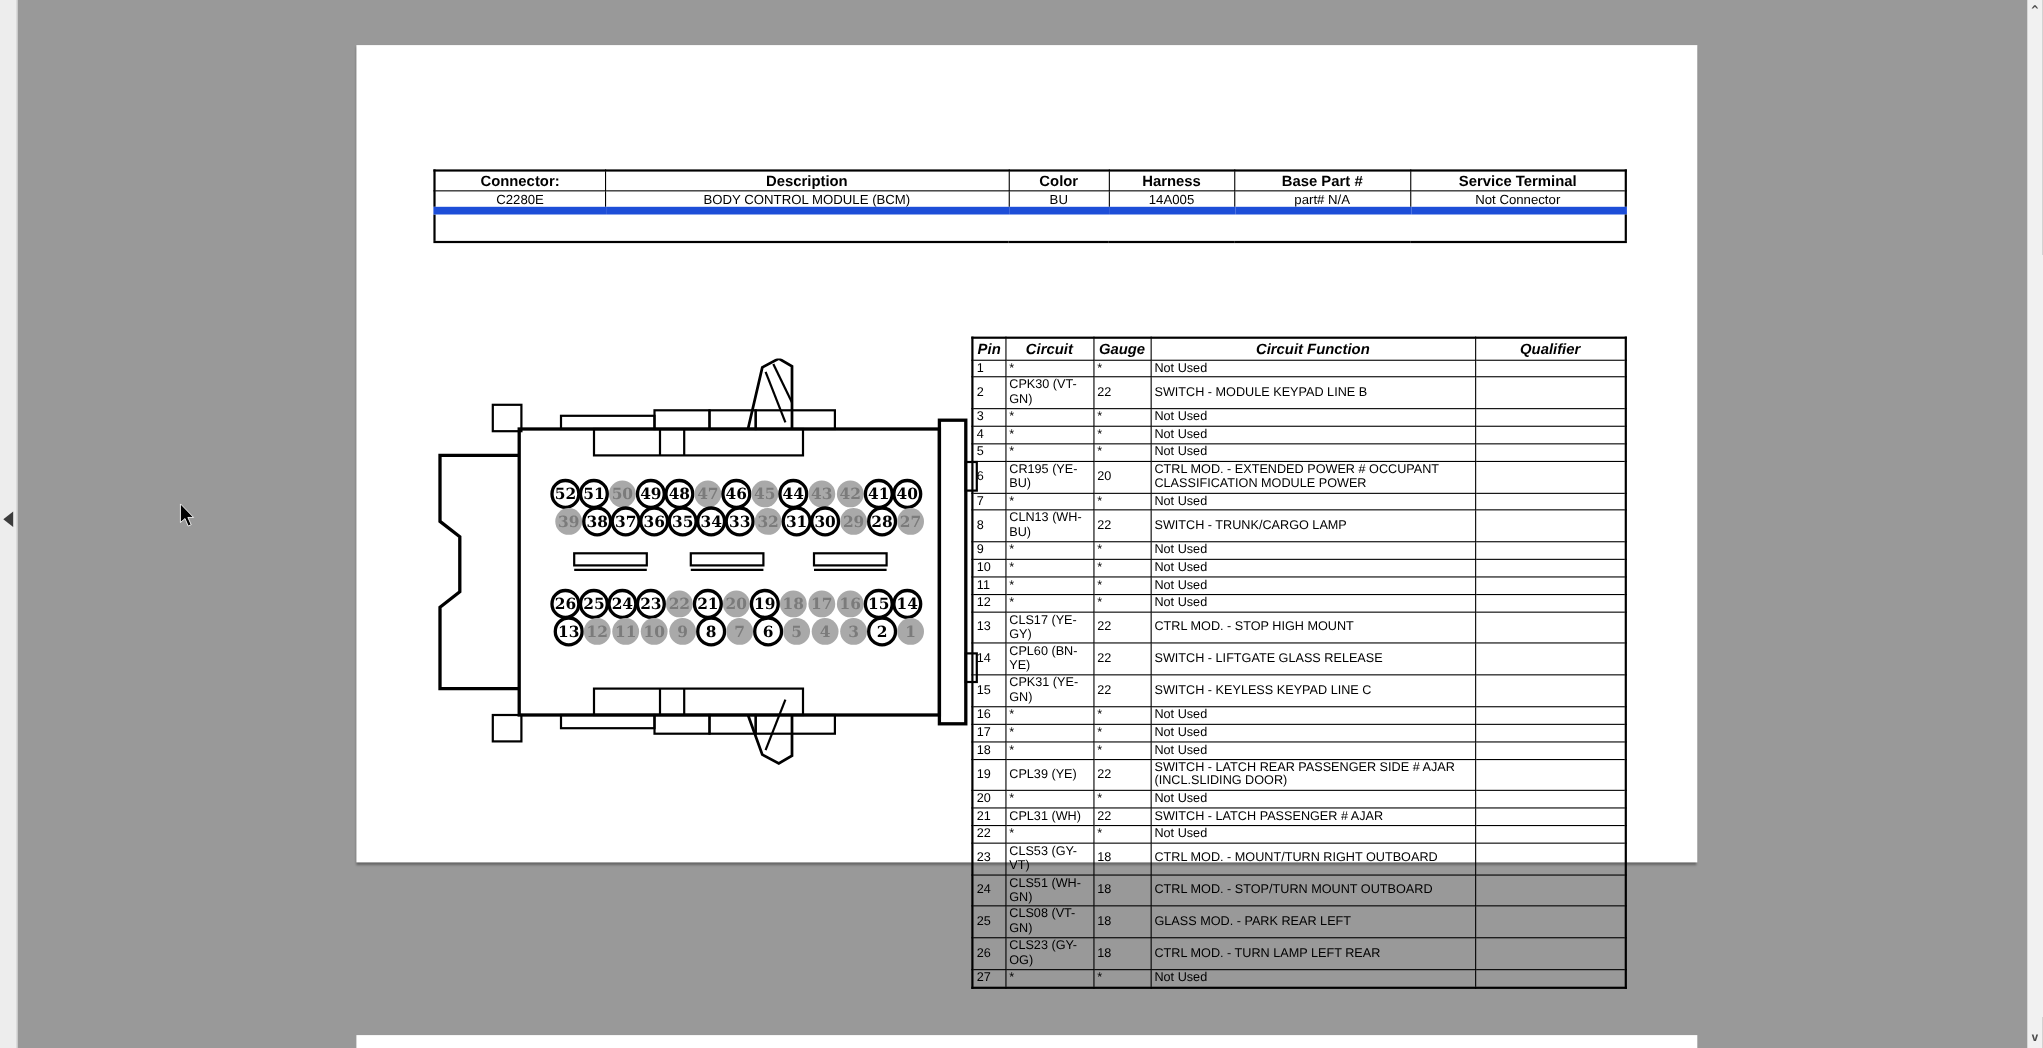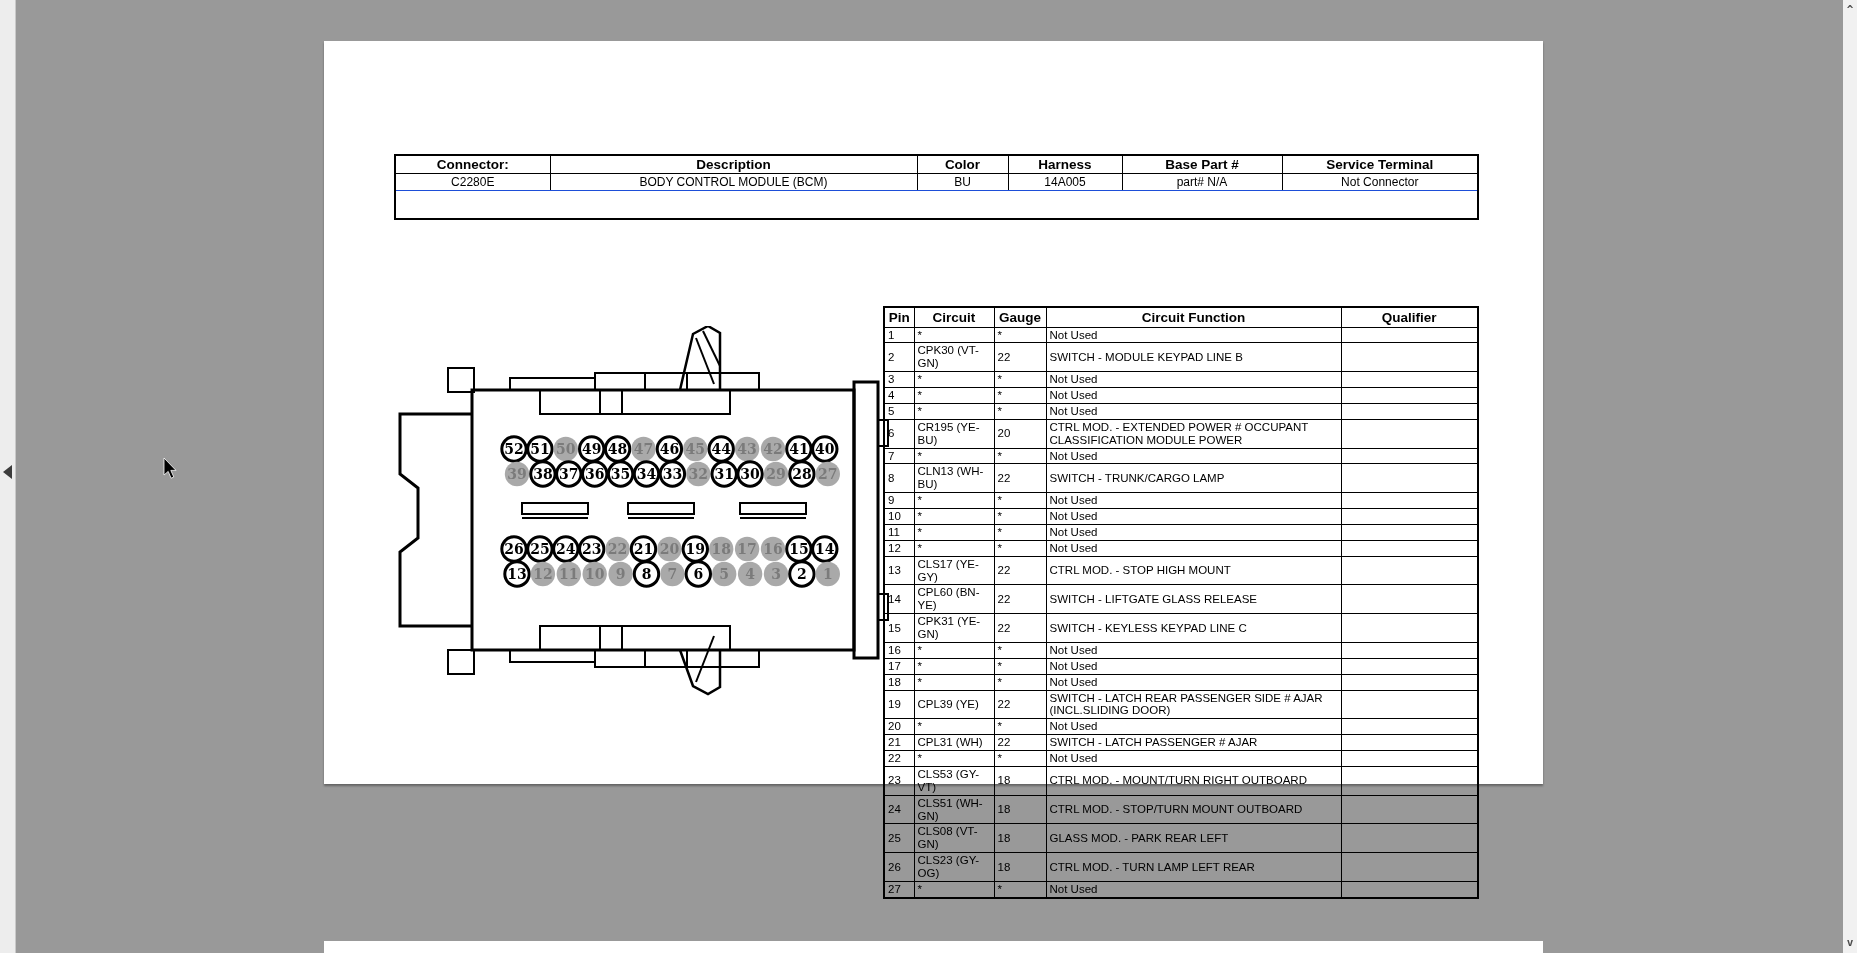--- a/index.html
+++ b/index.html
@@ -24,41 +24,41 @@
   .scroll-down { bottom:2px; }
 
   
   .cursor { position:absolute; left:163px; top:458px; }
 
   
   .info-table { position:absolute; left:70px; top:113px; width:1083px;
     border-collapse:collapse; table-layout:fixed; border:2px solid #000; }
   .info-table td { border:1px solid #000; text-align:center; overflow:hidden; white-space:nowrap; }
   .info-header-row td { font-weight:bold; font-size:13.5px; height:18px; }
-  .info-value-row td { font-size:12px; height:17px; border-bottom:1px solid #1d4ed8; }
+  .info-value-row td { font-size:12px; height:17px; border-bottom:7px solid #1d4ed8; }
   .info-empty-row td { height:29px; border-bottom:2px solid #000; }
 
   
   .check-btn { position:absolute; left:766px; top:212px; width:246px; height:31px;
     background:linear-gradient(#ffffff,#f3f3f3); border:1px solid #8f8f8f; border-radius:7px;
     font:bold 13px "Liberation Sans", sans-serif; color:#1d1d4f; box-shadow:0 1px 2px rgba(0,0,0,.3); cursor:pointer; }
 
   
   .connector-svg { position:absolute; left:66px; top:285px; }
   .outline { fill:none; stroke:#000; }
   .pin-used { fill:#ffffff; stroke:#000; stroke-width:3; }
   .pin-unused { fill:#a9a9a9; stroke:none; }
   .pin-label-used { font:bold 14px "DejaVu Serif", serif; fill:#000; text-anchor:middle; }
   .pin-label-unused { font:bold 14px "DejaVu Serif", serif; fill:#7b7b7b; text-anchor:middle; }
 
   
   .pin-table { position:absolute; left:559px; top:265px; width:594px;
     border-collapse:collapse; table-layout:fixed; border:2px solid #000;
     font-size:11.5px; line-height:1.12; }
-  .pin-table th { border:1px solid #000; font-size:13.5px; font-weight:bold; height:20px; text-align:center; }
+  .pin-table th { border:1px solid #000; font-size:13.5px; font-weight:bold; height:20px; text-align:center;font-style:italic; }
   .pin-table td { border:1px solid #000; padding:1px 3px; vertical-align:middle; text-align:left;
     overflow:hidden; word-wrap:break-word; }
   .pin-table td.col-pin { height:14px; }
 </style>
 </head>
 <body>
 
 <div class="left-strip">
   <div class="collapse-arrow"></div>
 </div>

